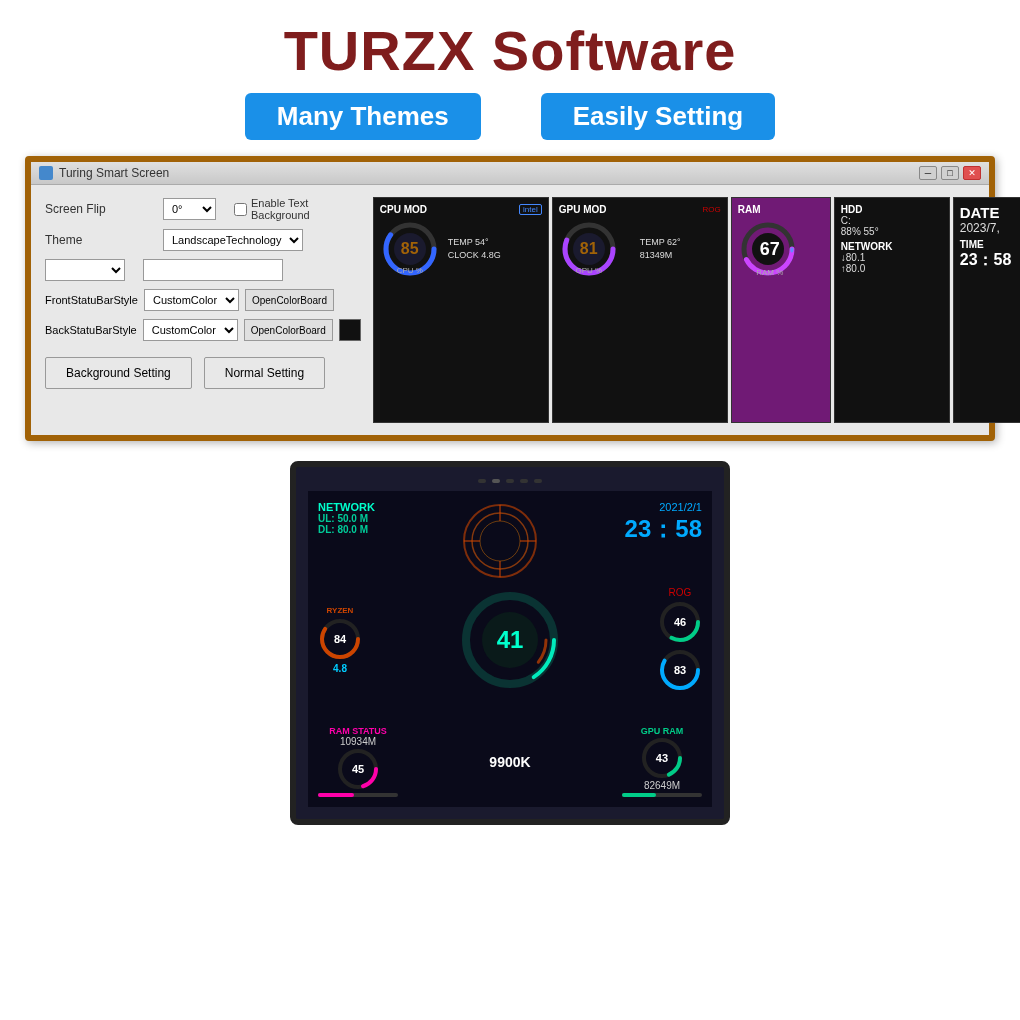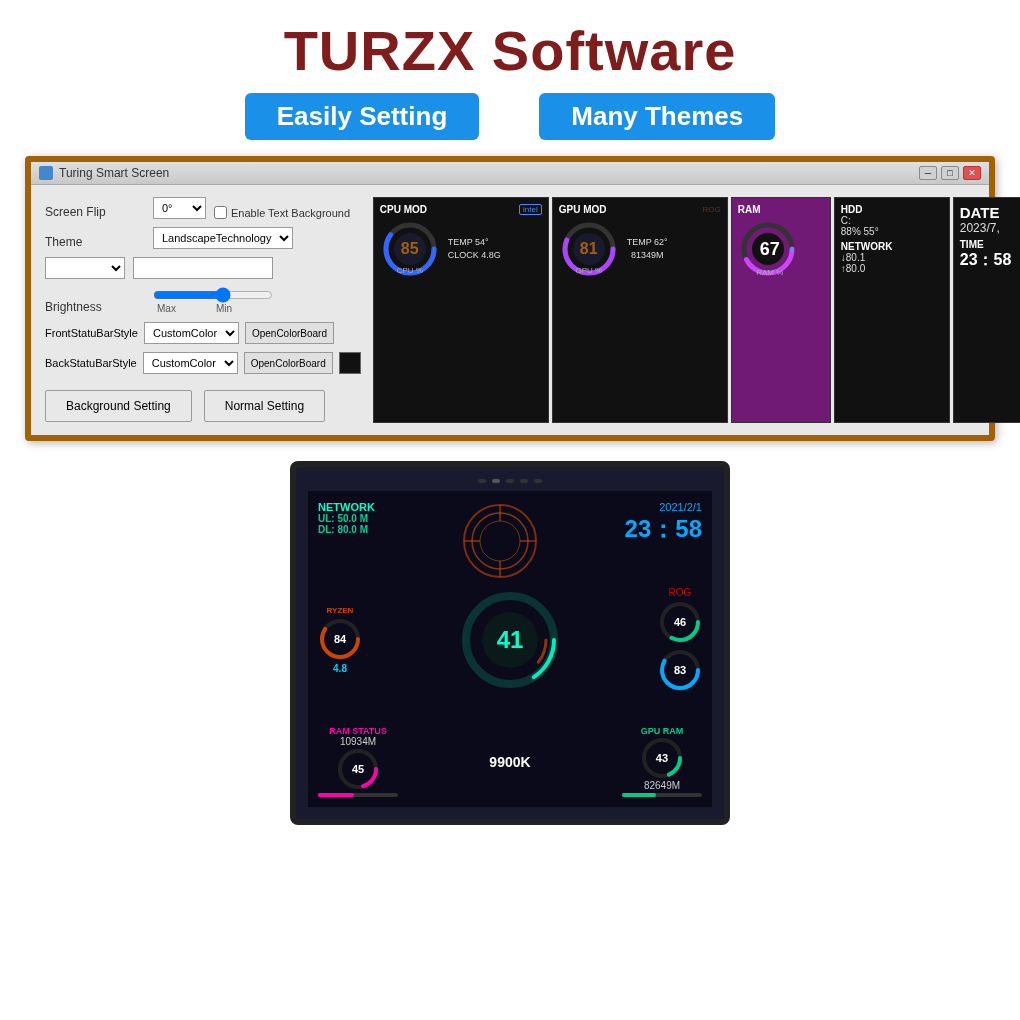--- a/index.html
+++ b/index.html
@@ -96,22 +96,22 @@
 
     
     .left-panel {
       flex: 1;
       display: flex;
       flex-direction: column;
       gap: 8px;
     }
     .form-row {
       display: flex;
-      align-items: flex-end;
-      gap: 8px;
+      align-items: center;
+      gap: 18px;
       font-size: 12px;
       color: #333;
     }
     .form-label {
       min-width: 100px;
       font-size: 12px;
     }
     select, input[type="text"] {
       font-size: 11px;
       padding: 2px 4px;
@@ -382,22 +382,22 @@
       color: #ddd;
       line-height: 1.4;
     }
   </style>
 </head>
 <body>
 
 <h1 class="main-title">TURZX Software</h1>
 
 <div class="badges-row">
+  <div class="badge">Many Themes</div>
   <div class="badge">Easily Setting</div>
-  <div class="badge">Many Themes</div>
 </div>
 
 <div class="window">
 
   <div class="window-titlebar">
     <div class="window-title-left">
       <div class="window-icon"></div>
       <span>Turing Smart Screen</span>
     </div>
     <div class="window-controls">
@@ -432,30 +432,20 @@
         </select>
       </div>
 
       <div class="form-row">
         <select style="width:80px;">
           <option></option>
         </select>
         <input type="text" style="width: 140px;">
       </div>
 
-      <div class="form-row">
-        <span class="form-label">Brightness</span>
-        <div style="display:flex;flex-direction:column;">
-          <input type="range" value="60" style="">
-          <div class="slider-labels">
-            <span>Max</span>
-            <span>Min</span>
-          </div>
-        </div>
-      </div>
 
       <div class="style-row">
         <span>FrontStatuBarStyle</span>
         <select>
           <option>CustomColor</option>
         </select>
         <button class="color-board-btn">OpenColorBoard</button>
       </div>
 
       <div class="style-row">
@@ -499,21 +489,21 @@
                 <div>CLOCK 4.8G</div>
               </div>
             </div>
           </div>
 
           <div style="background:#111;border:1px solid #333;padding:6px;color:white;width:176px;position:relative;">
             <div style="display:flex;justify-content:space-between;align-items:center;margin-bottom:4px;">
               <span style="font-size:10px;font-weight:bold;color:#fff;">GPU MOD</span>
               <span class="rog-logo">ROG</span>
             </div>
-            <div style="display:flex;align-items:center;gap:8px;text-align:center;">
+            <div style="display:flex;align-items:center;gap:21px;">
               <div class="gauge">
                 <svg viewBox="0 0 60 60">
                   <circle cx="30" cy="30" r="24" fill="none" stroke="#333" stroke-width="5"></circle>
                   <circle cx="30" cy="30" r="24" fill="none" stroke="#aa44ff" stroke-width="5" stroke-dasharray="122 151" stroke-dashoffset="38" stroke-linecap="round"></circle>
                   <circle cx="30" cy="30" r="16" fill="#1a1a2e"></circle>
                 </svg>
                 <div class="gauge-value">81</div>
                 <div class="gauge-label">GPU %</div>
               </div>
               <div class="temp-clock">

